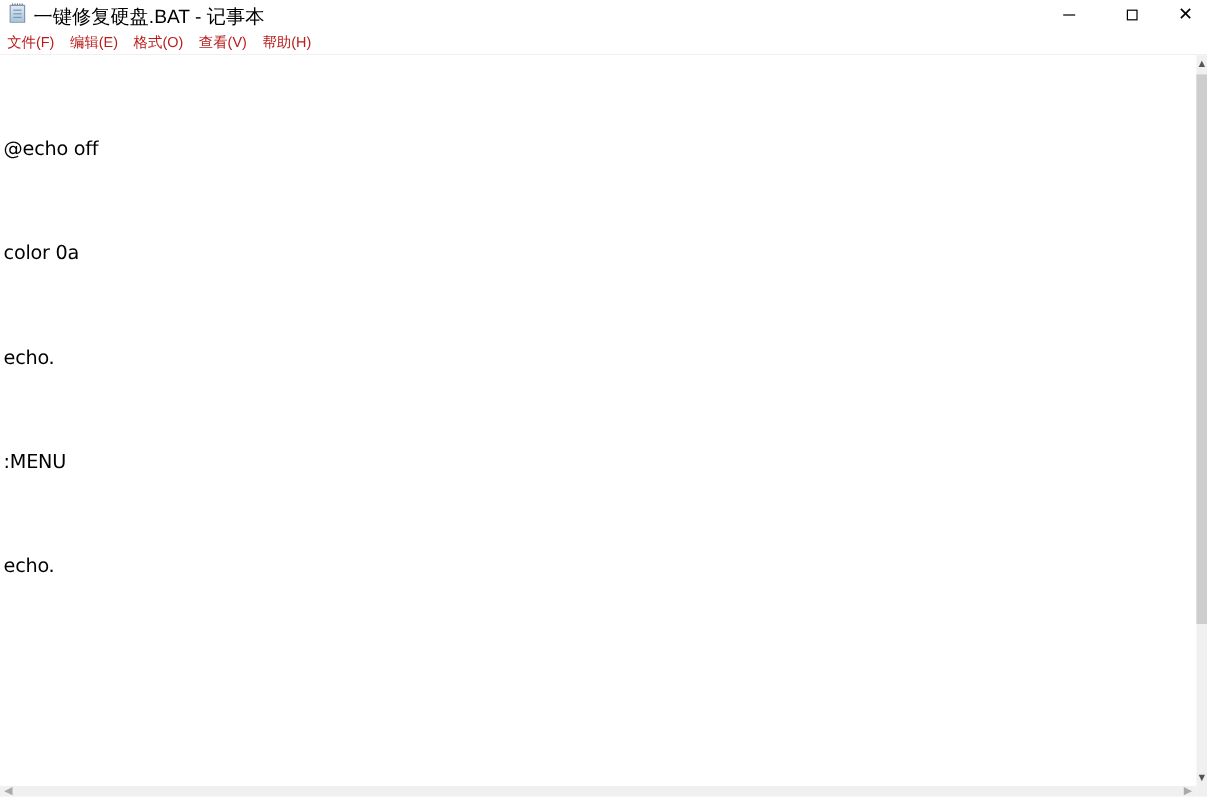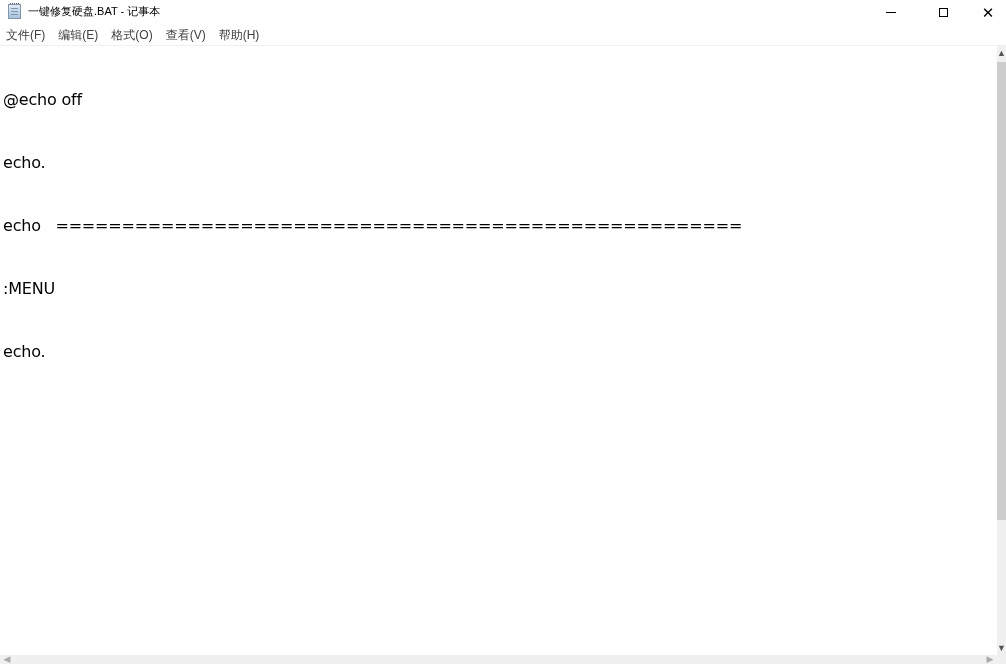--- a/index.html
+++ b/index.html
@@ -17,52 +17,52 @@
   }
   .app-icon::before {
     content: ""; position: absolute; left: 2px; right: 2px; top: 3px; height: 1px; background: #7d97b0;
     box-shadow: 0 3px 0 #7d97b0, 0 6px 0 #7d97b0;
   }
   .app-icon::after {
     content: ""; position: absolute; left: 1px; top: -2px; width: 9px; height: 2px;
     border-top: 1px dotted #556; 
   }
   .title-text {
-    position: absolute; left: 28px; top: 4px; font-size: 11px; color: #000; white-space: nowrap;
+    position: absolute; left: 28px; top: 4px; font-size: 16px; color: #000; white-space: nowrap;
   }
   .win-btn {
     position: absolute; top: 0; width: 46px; height: 25px; display: flex;
     align-items: center; justify-content: center; color: #000; cursor: default;
   }
   .win-btn.min { left: 868px; }
   .win-btn.max { left: 920px; }
   .win-btn.close { left: 965px; }
   .min-glyph { width: 10px; height: 1px; background: #000; }
   .max-glyph { width: 9px; height: 9px; border: 1px solid #000; box-sizing: border-box; }
   .close-glyph { font-size: 15px; line-height: 1; }
 
   .menubar {
     position: absolute; left: 0; top: 25px; width: 1006px; height: 20px; background: #ffffff;
     display: flex; align-items: center; font-size: 12px;
     border-bottom: 1px solid #f0f0f0;
   }
-  .menu-item { padding: 0 7px 0 6px; color: #404040; white-space: nowrap; }
+  .menu-item { padding: 0 7px 0 6px; color: #b91c1c; white-space: nowrap; }
   .menu-item:first-child { padding-left: 6px; }
 
   .editor {
     position: absolute; left: 0; top: 46px; width: 997px; height: 609px; background: #ffffff;
     overflow: hidden;
   }
   .text-lines {
     position: absolute; left: 3px; top: 1px;
     font-family: "DejaVu Sans", "Liberation Sans", sans-serif;
     font-size: 16px; line-height: 21px; color: #000; white-space: pre;
     letter-spacing: -0.2px;
   }
-  .line { height: 21px; }
+  .line { height: 21px; margin-top: 24px; }
 
   .vscroll {
     position: absolute; left: 997px; top: 46px; width: 9px; height: 609px; background: #f0f0f0;
   }
   .vscroll-up, .vscroll-down {
     position: absolute; left: 0; width: 9px; height: 14px; font-size: 9px; line-height: 14px;
     text-align: center; color: #555;
   }
   .vscroll-up { top: 0; }
   .vscroll-down { bottom: 0; }
@@ -104,22 +104,22 @@
   <span class="menu-item">文件(F)</span>
   <span class="menu-item">编辑(E)</span>
   <span class="menu-item">格式(O)</span>
   <span class="menu-item">查看(V)</span>
   <span class="menu-item">帮助(H)</span>
 </div>
 
 <div class="editor">
   <div class="text-lines">
     <div class="line">@echo off</div>
+    <div class="line">color 0a</div>
     <div class="line">echo.</div>
-    <div class="line">echo   ====================================================</div>
     <div class="line">:MENU</div>
     <div class="line">echo.</div>
     
     
     
     
     
     
     
     

